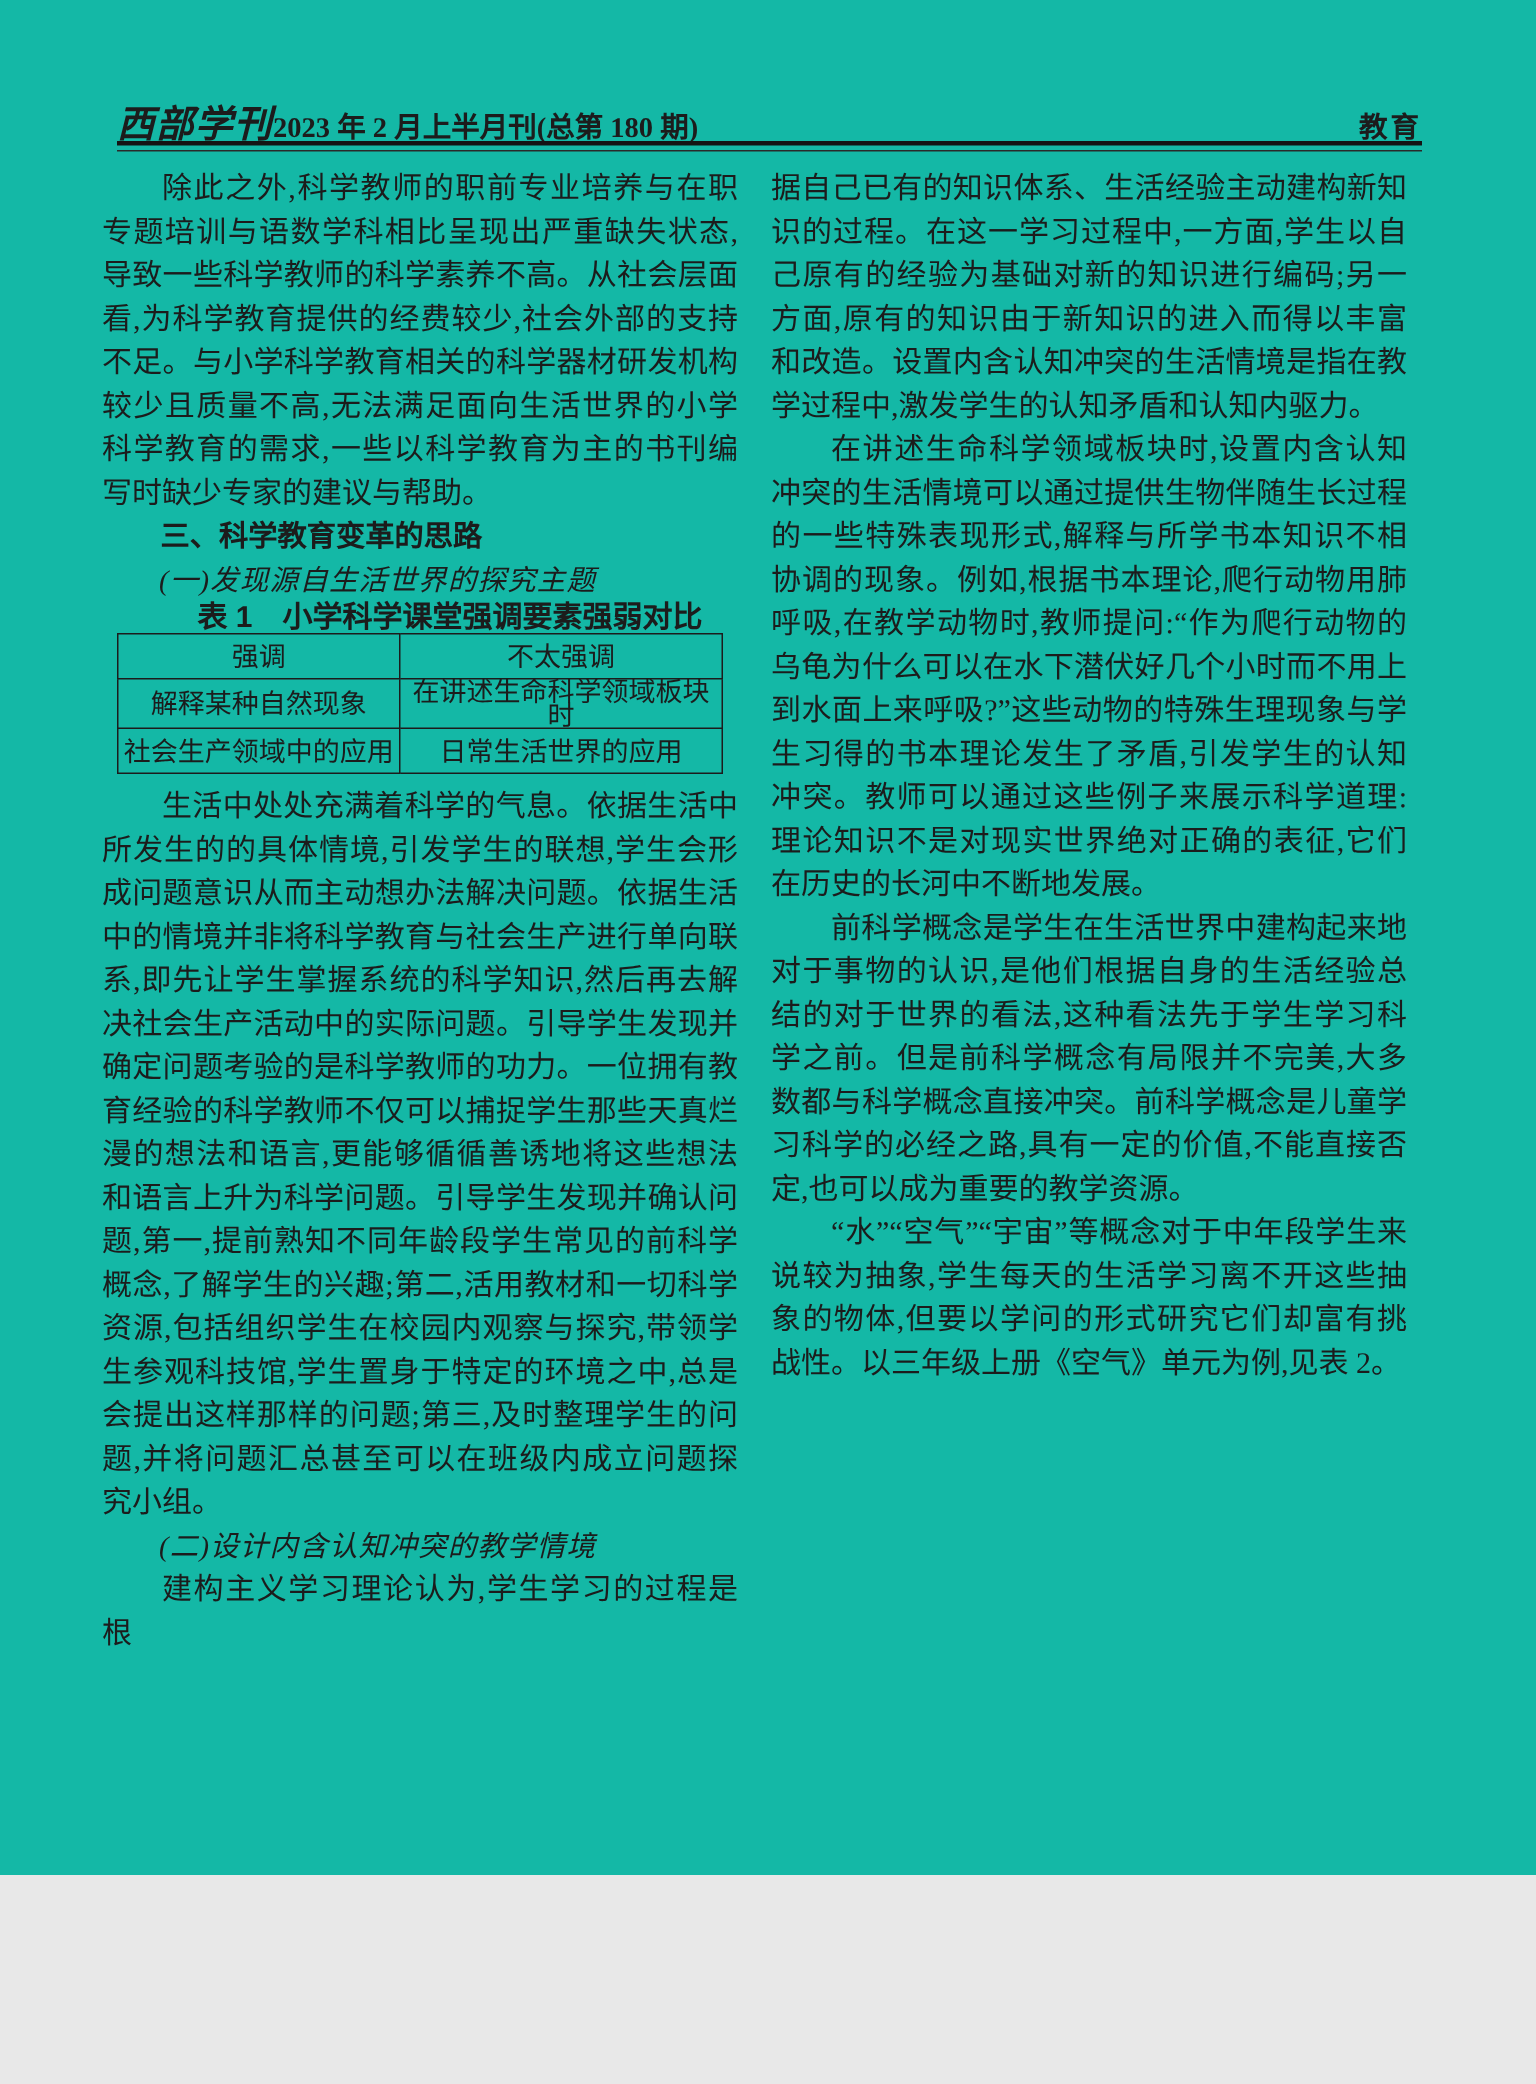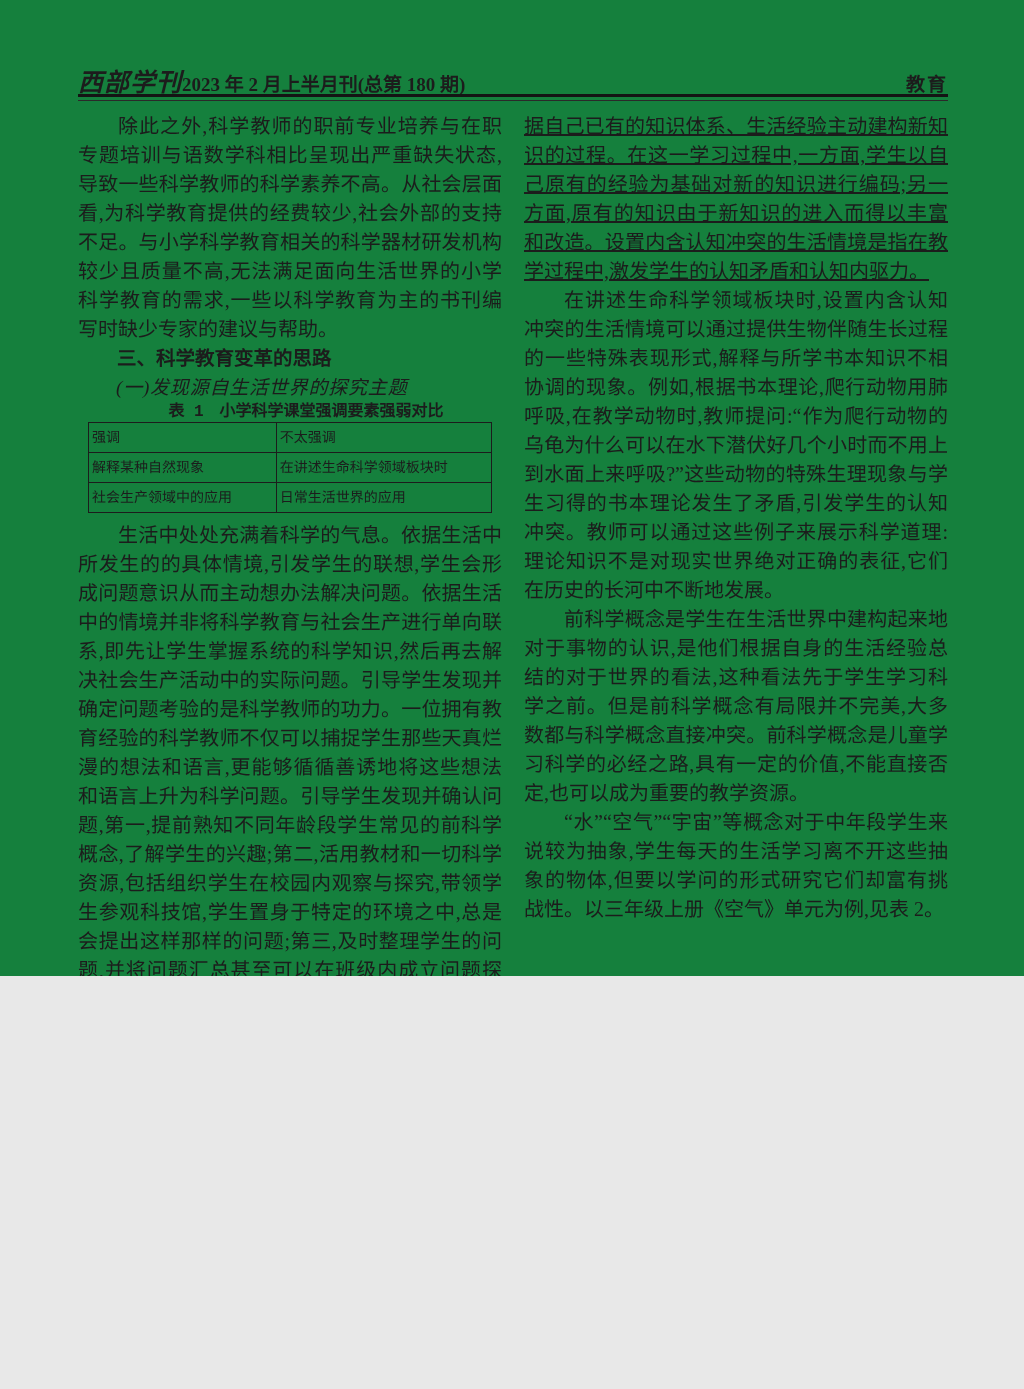--- a/index.html
+++ b/index.html
@@ -1,19 +1,19 @@
 <!DOCTYPE html>
 <html lang="zh-CN"><head>
 <meta charset="utf-8">
 <style>
   html,body{margin:0;padding:0;background:#e8e8e8;}
   .page{
     position:relative;
-    width:1024px;height:976px;
-    background:#15803d;
+    width:1024px;height:1250px;
+    background:#14b8a6;
     margin:0 auto;
     font-family:"Liberation Serif", serif;
     color:#1c1c1c;
     overflow:hidden;
   }
   
   .header{
     position:absolute;left:78px;top:62px;width:870px;
     display:flex;justify-content:space-between;align-items:baseline;
   }
@@ -33,57 +33,57 @@
     letter-spacing:2px;
   }
   .rule-thick{
     position:absolute;left:78px;top:94px;width:870px;height:2.5px;background:#141414;
   }
   .rule-thin{
     position:absolute;left:78px;top:99.5px;width:870px;height:1px;background:#2a2a2a;
   }
   
   .columns{
-    position:absolute;left:78px;top:112px;width:870px;
+    position:absolute;left:68px;top:112px;width:870px;
     display:flex;gap:22px;
   }
   .col{
     width:424px;
     font-size:20px;line-height:29px;
     text-align:justify;
   }
   .col p{margin:0;text-indent:2em;}
-  .col p.noindent{text-indent:0;text-decoration:underline;}
+  .col p.noindent{text-indent:0;}
   .h-bold{
     margin:0;text-indent:2em;
     font-family:"Liberation Sans", sans-serif;
     font-weight:bold;font-size:19.5px;line-height:29px;
   }
   .h-kai{
     margin:0;text-indent:2em;
     font-style:italic;
     font-size:19px;line-height:29px;
     letter-spacing:0.8px;
   }
   
   .tbl-caption{
     margin:7px 0 6px;text-indent:0;
     text-align:center;
-    font-family:Liberation Mono, monospace;
-    font-weight:bold;font-size:16px;line-height:20px;
+    font-family:Liberation Sans, sans-serif;
+    font-weight:bold;font-size:20px;line-height:20px;
   }
   table.cmp{
     border-collapse:collapse;
     width:404px;margin:0 auto 8px;
     table-layout:fixed;
   }
   table.cmp td{
     border:1.2px solid #1c1c1c;
-    text-align:left;vertical-align:middle;
-    font-size:14px;line-height:16px;
+    text-align:center;vertical-align:middle;
+    font-size:18px;line-height:16px;
     height:29px;padding:0 3px;
     text-indent:0;
   }
   td.col-a{width:46.5%;}
   td.col-b{width:53.5%;}
   
   .page-num{
     position:absolute;top:1298px;left:524px;width:424px;
     text-align:right;padding-right:14px;box-sizing:border-box;
     font-size:21px;font-weight:bold;line-height:29px;

